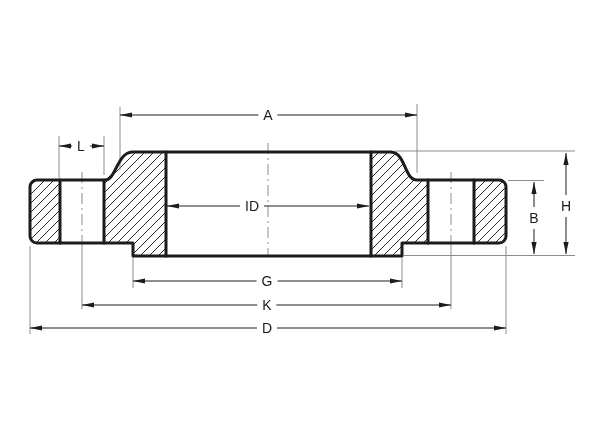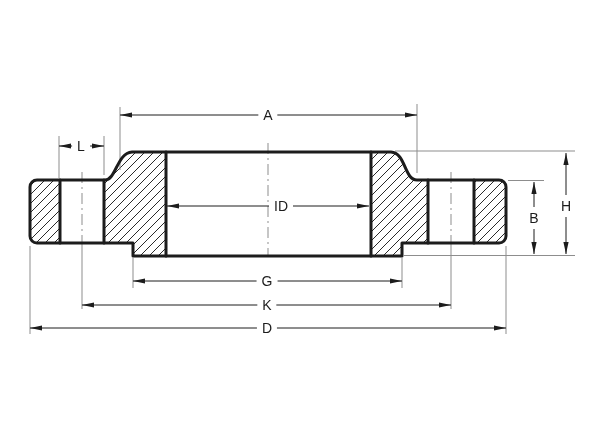--- a/index.html
+++ b/index.html
@@ -101,19 +101,19 @@
       <path d="M371,152 V256"></path>
       <path d="M60,180 V243"></path>
       <path d="M104,180 V243"></path>
       <path d="M428,180 V243"></path>
       <path d="M474,180 V243"></path>
     </g>
   </svg>
 
   <div class="dim-label" style="left:268px; top:115px;">A</div>
   <div class="dim-label" style="left:81px; top:146px;">L</div>
-  <div class="dim-label" style="left:281px; top:206px;">ID</div>
+  <div class="dim-label" style="left:252px; top:206px;">ID</div>
   <div class="dim-label vertical" style="left:534px; top:218px;">B</div>
   <div class="dim-label vertical" style="left:566px; top:206px;">H</div>
   <div class="dim-label" style="left:267px; top:281px;">G</div>
   <div class="dim-label" style="left:267px; top:305px;">K</div>
   <div class="dim-label" style="left:267px; top:328px;">D</div>
 </div>
 
 </body></html>

